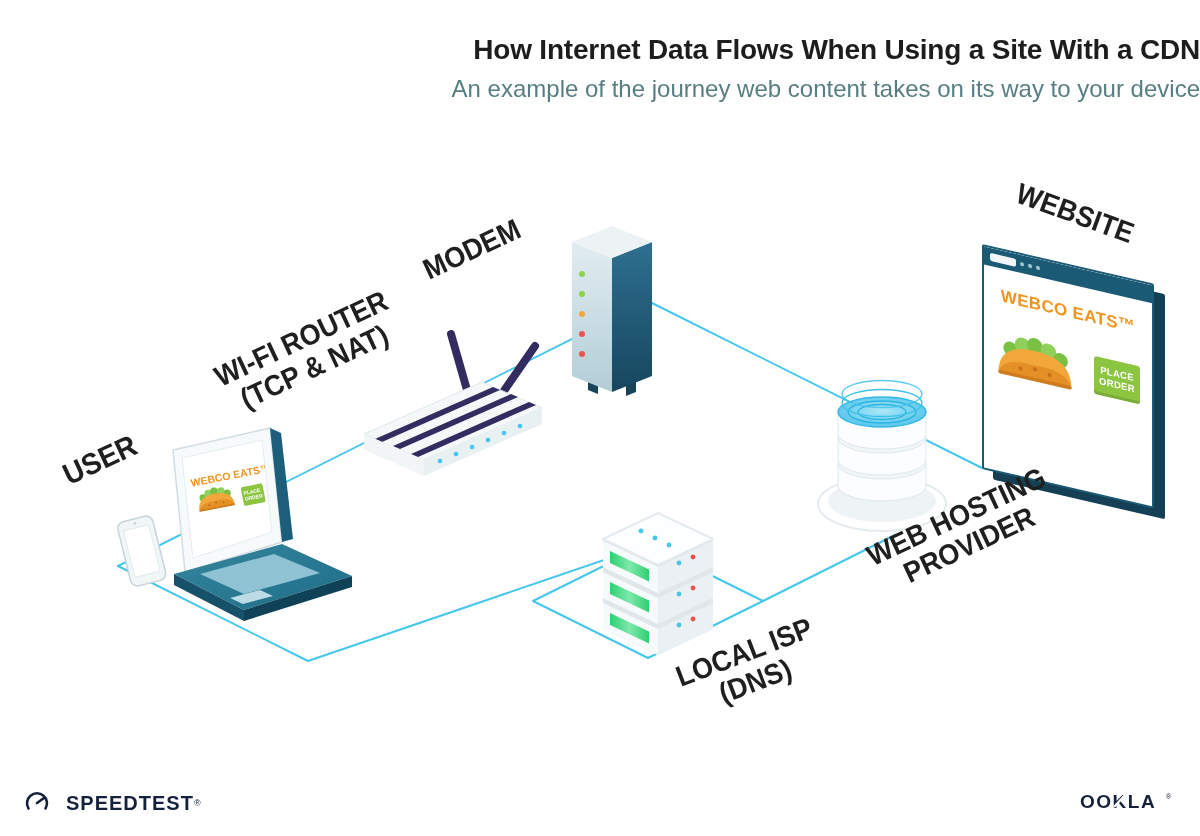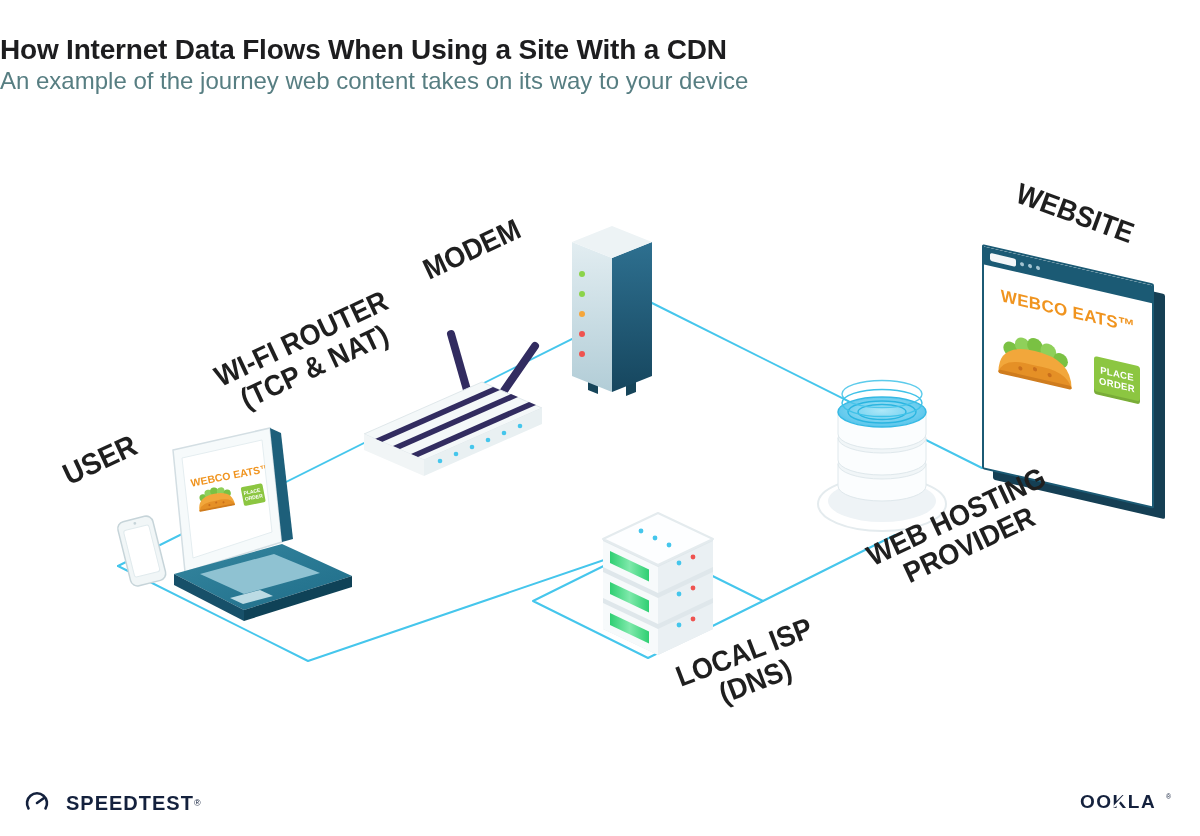--- a/index.html
+++ b/index.html
@@ -1,23 +1,23 @@
 <!DOCTYPE html>
 <html><head>
 <meta charset="utf-8">
 <style>
   *{margin:0;padding:0;box-sizing:border-box}
   html,body{width:1200px;height:836px;background:#ffffff;overflow:hidden;
     font-family:"Liberation Sans",sans-serif;position:relative}
   .canvas{position:absolute;inset:0;width:1200px;height:836px}
 
   
-  .hdr{position:absolute;top:34px;left:0;width:100%;text-align:left;z-index:5}
+  .hdr{position:absolute;top:34px;left:0;width:100%;text-align:right;z-index:5}
   .hdr h1{font-size:28px;font-weight:bold;color:#1d1d1f;letter-spacing:-0.2px}
-  .hdr p{font-size:24px;font-weight:400;color:#577e82;margin-top:1px}
+  .hdr p{font-size:24px;font-weight:400;color:#577e82;margin-top:9px}
 
   
   .lines{position:absolute;left:0;top:0;z-index:1}
   .node{position:absolute;z-index:2}
   .lbl{position:absolute;z-index:3;font-weight:bold;color:#1f1f1f;text-align:center;
        line-height:1.08;letter-spacing:0}
   .lbl span{display:block;white-space:nowrap}
 
   
   .website-wrap{transform:skewY(13deg);transform-origin:top left}

